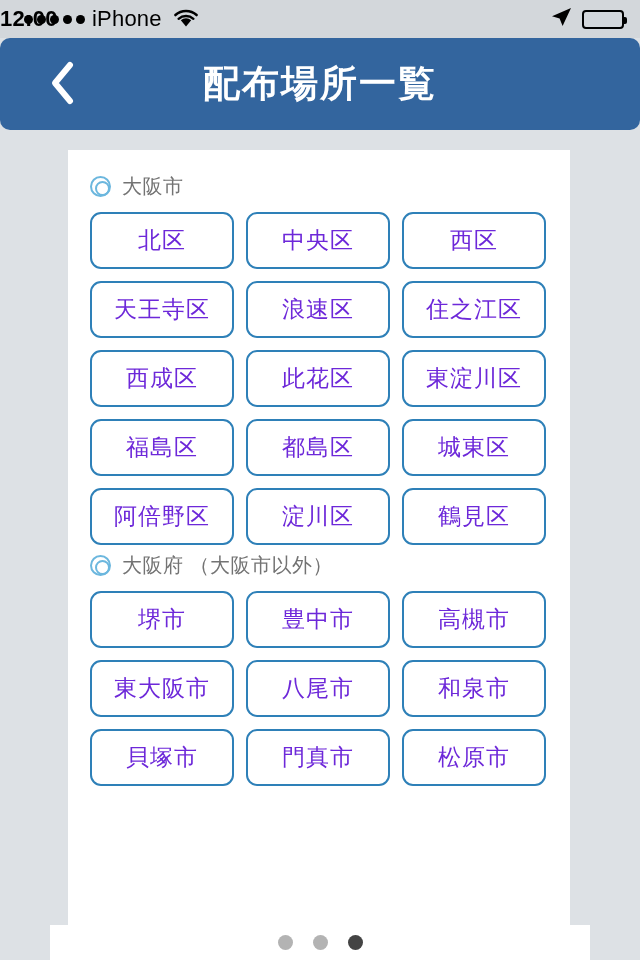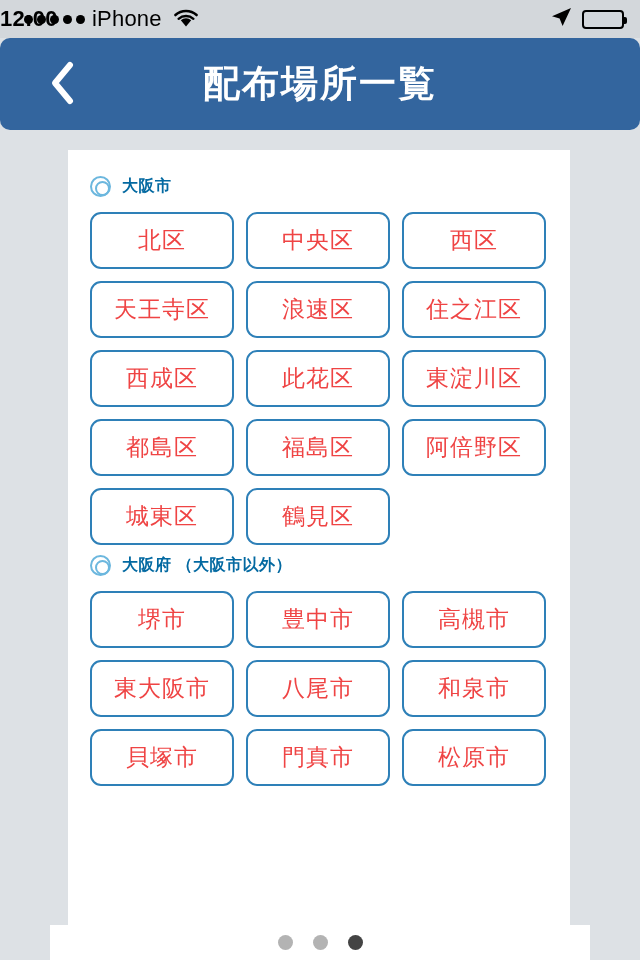--- a/index.html
+++ b/index.html
@@ -74,29 +74,29 @@
   .section-header.second { margin-top:6px; }
   .ring-icon {
     width:21px; height:21px; border-radius:50%;
     border:2px solid #6cb7de; position:relative; flex:none;
   }
   .ring-icon::after {
     content:""; position:absolute; left:3px; top:3px;
     width:11px; height:11px; border-radius:50%; border:2px solid #6cb7de;
   }
   .section-title {
-    font-size:16px; font-weight:bold; color:#0369a1; letter-spacing:.5px;
+    font-size:20px; font-weight:normal; color:#737373; letter-spacing:.5px;
     white-space:nowrap;
   }
 
   .btn-grid { display:flex; flex-wrap:wrap; gap:12px 12px; width:456px; }
   .area-button {
     width:144px; height:57px;
     border:2px solid #2e80b8; border-radius:11px;
-    background:#fff; color:#ef4444;
+    background:#fff; color:#6d28d9;
     font-family:"Liberation Sans","DejaVu Sans",sans-serif;
     font-size:23px; letter-spacing:1px;
     display:flex; align-items:center; justify-content:center;
     cursor:pointer;
   }
 
   
   #pager-bar {
     position:absolute; left:50px; top:925px; width:540px; height:35px;
     background:#fff;
@@ -162,24 +162,25 @@
       <div class="btn-grid" id="grid-0">
           <button class="area-button">北区</button>
           <button class="area-button">中央区</button>
           <button class="area-button">西区</button>
           <button class="area-button">天王寺区</button>
           <button class="area-button">浪速区</button>
           <button class="area-button">住之江区</button>
           <button class="area-button">西成区</button>
           <button class="area-button">此花区</button>
           <button class="area-button">東淀川区</button>
+          <button class="area-button">福島区</button>
           <button class="area-button">都島区</button>
-          <button class="area-button">福島区</button>
+          <button class="area-button">城東区</button>
           <button class="area-button">阿倍野区</button>
-          <button class="area-button">城東区</button>
+          <button class="area-button">淀川区</button>
           <button class="area-button">鶴見区</button>
         </div>
 
       <div class="section-header second">
         <span class="ring-icon"></span>
         <span class="section-title">大阪府 （大阪市以外）</span>
       </div>
       <div class="btn-grid" id="grid-1">
           <button class="area-button">堺市</button>
           <button class="area-button">豊中市</button>

